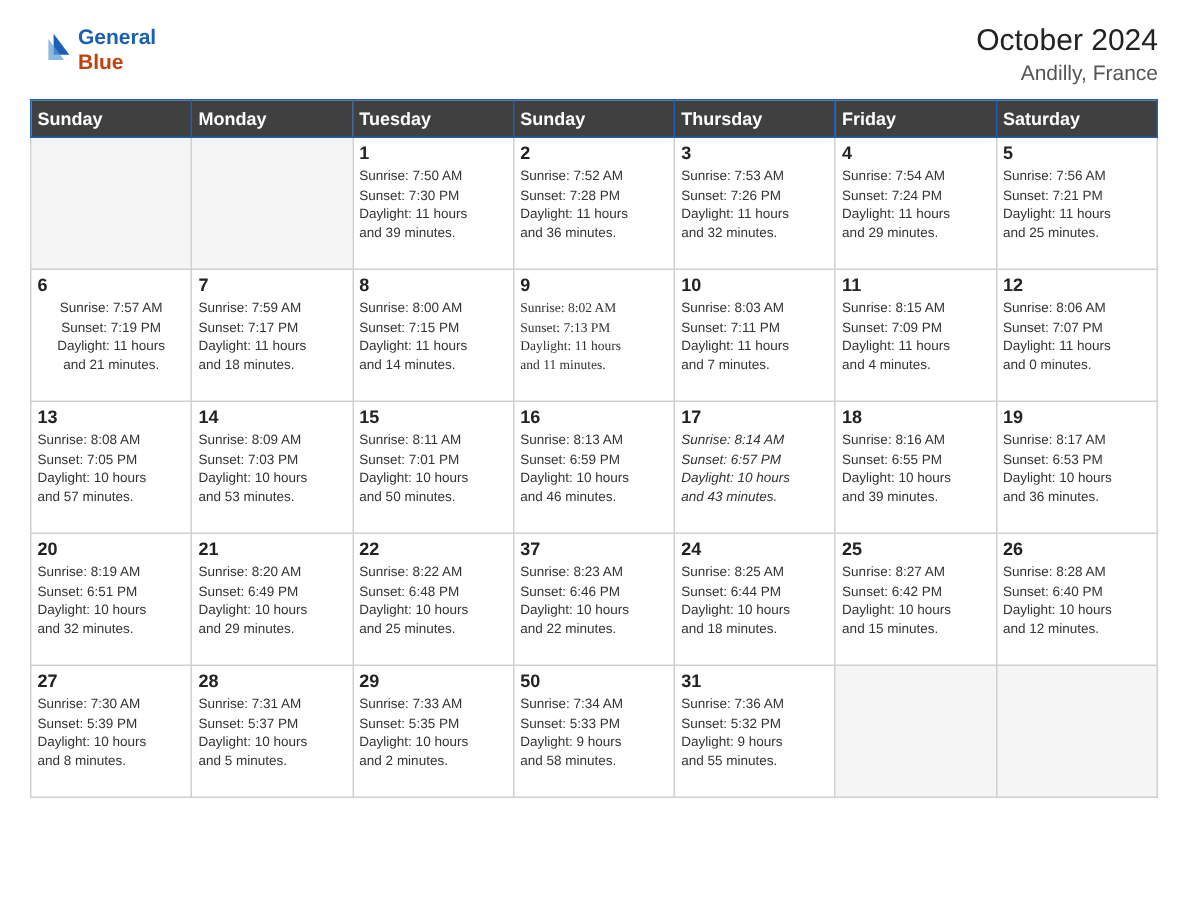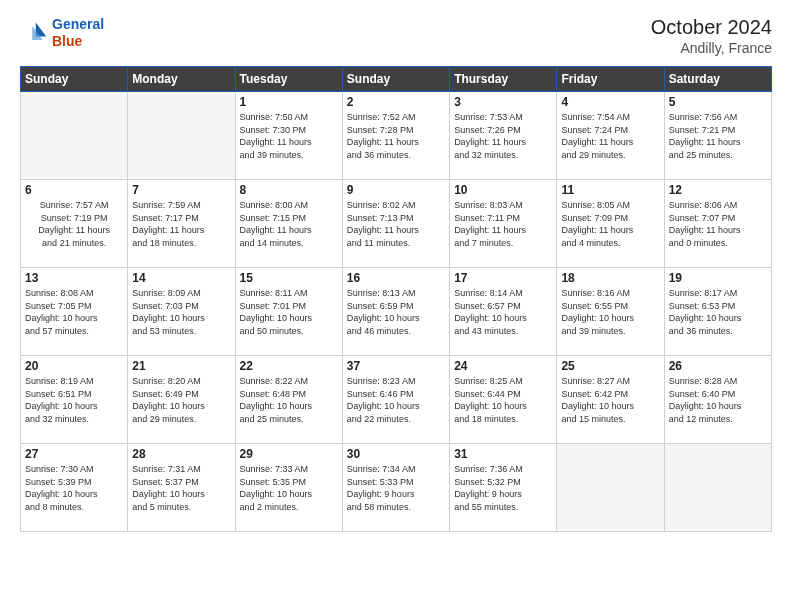--- a/index.html
+++ b/index.html
@@ -186,35 +186,35 @@
           </td>
           <td>
             <div class="day-number">8</div>
             <div class="cell-text" style="white-space: pre-line;">Sunrise: 8:00 AM
 Sunset: 7:15 PM
 Daylight: 11 hours
 and 14 minutes.</div>
           </td>
           <td>
             <div class="day-number">9</div>
-            <div class="cell-text" style="white-space: pre-line;">Sunrise: 8:02 AM
+            <div class="cell-text" style="white-space: pre-line; font-family: Liberation Serif, serif;">Sunrise: 8:02 AM
 Sunset: 7:13 PM
 Daylight: 11 hours
 and 11 minutes.</div>
           </td>
           <td>
             <div class="day-number">10</div>
             <div class="cell-text" style="white-space: pre-line;">Sunrise: 8:03 AM
 Sunset: 7:11 PM
 Daylight: 11 hours
 and 7 minutes.</div>
           </td>
           <td>
             <div class="day-number">11</div>
-            <div class="cell-text" style="white-space: pre-line;">Sunrise: 8:05 AM
+            <div class="cell-text" style="white-space: pre-line;">Sunrise: 8:15 AM
 Sunset: 7:09 PM
 Daylight: 11 hours
 and 4 minutes.</div>
           </td>
           <td>
             <div class="day-number">12</div>
             <div class="cell-text" style="white-space: pre-line;">Sunrise: 8:06 AM
 Sunset: 7:07 PM
 Daylight: 11 hours
 and 0 minutes.</div>
@@ -244,21 +244,21 @@
           </td>
           <td>
             <div class="day-number">16</div>
             <div class="cell-text" style="white-space: pre-line;">Sunrise: 8:13 AM
 Sunset: 6:59 PM
 Daylight: 10 hours
 and 46 minutes.</div>
           </td>
           <td>
             <div class="day-number">17</div>
-            <div class="cell-text" style="white-space: pre-line;">Sunrise: 8:14 AM
+            <div class="cell-text" style="white-space: pre-line; font-style: italic;">Sunrise: 8:14 AM
 Sunset: 6:57 PM
 Daylight: 10 hours
 and 43 minutes.</div>
           </td>
           <td>
             <div class="day-number">18</div>
             <div class="cell-text" style="white-space: pre-line;">Sunrise: 8:16 AM
 Sunset: 6:55 PM
 Daylight: 10 hours
 and 39 minutes.</div>
@@ -338,21 +338,21 @@
 and 5 minutes.</div>
           </td>
           <td>
             <div class="day-number">29</div>
             <div class="cell-text" style="white-space: pre-line;">Sunrise: 7:33 AM
 Sunset: 5:35 PM
 Daylight: 10 hours
 and 2 minutes.</div>
           </td>
           <td>
-            <div class="day-number">30</div>
+            <div class="day-number">50</div>
             <div class="cell-text" style="white-space: pre-line;">Sunrise: 7:34 AM
 Sunset: 5:33 PM
 Daylight: 9 hours
 and 58 minutes.</div>
           </td>
           <td>
             <div class="day-number">31</div>
             <div class="cell-text" style="white-space: pre-line;">Sunrise: 7:36 AM
 Sunset: 5:32 PM
 Daylight: 9 hours

